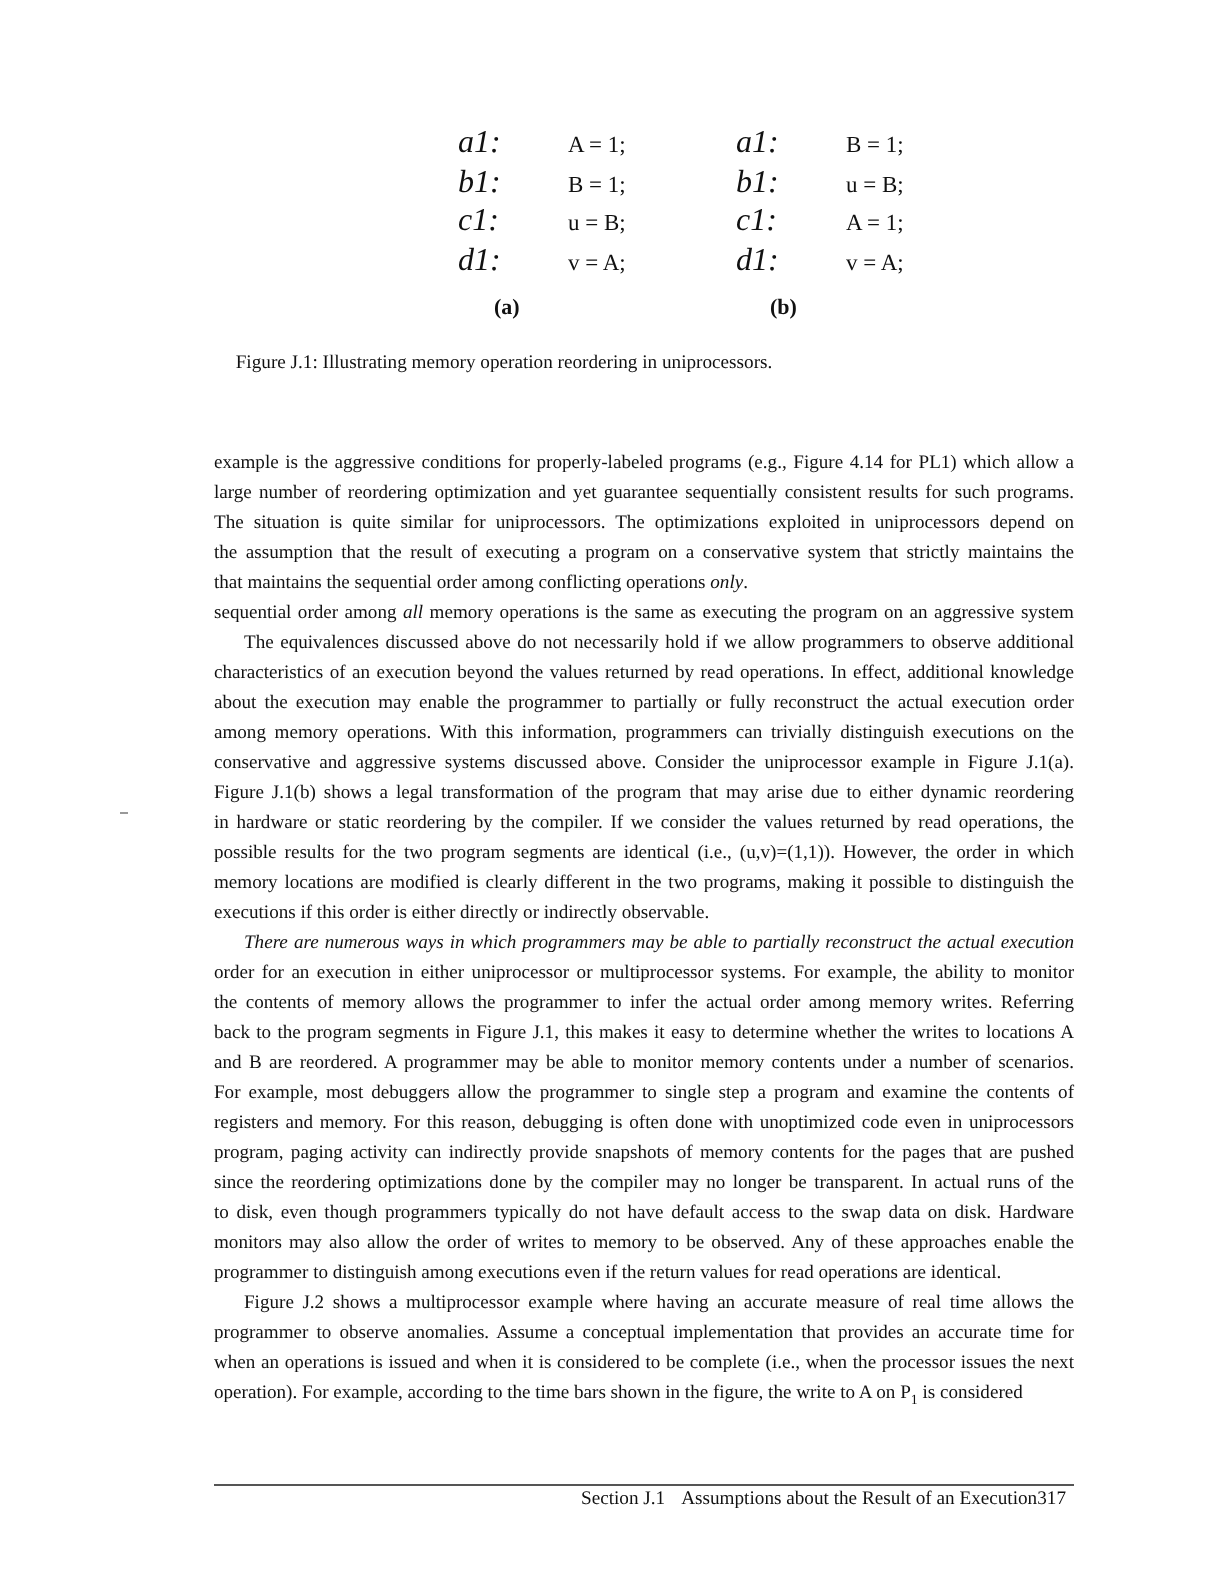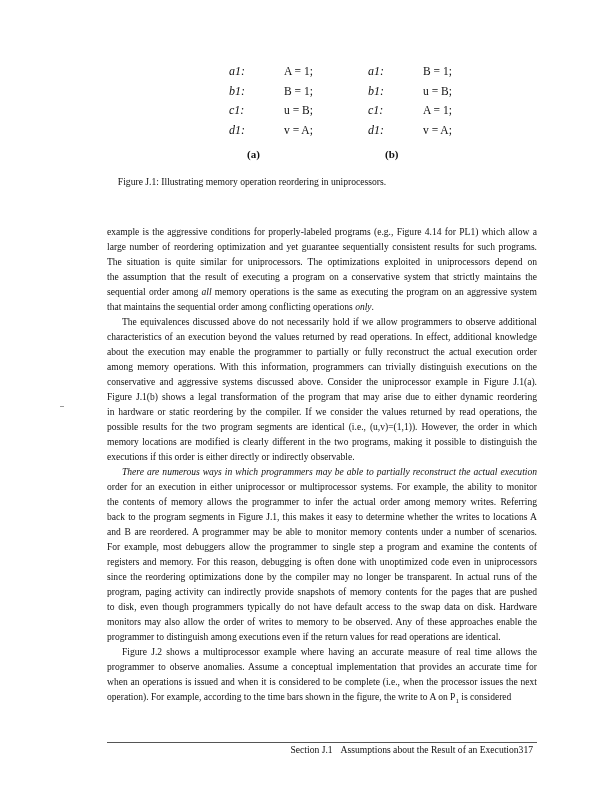--- a/index.html
+++ b/index.html
@@ -11,21 +11,21 @@
       position: absolute; left: 0; top: 0; width: 612px;
     }
     .col {
       position: absolute; top: 62px;
     }
     .col.a { left: 229px; }
     .col.b { left: 368px; }
     .stmt {
       height: 19.5px; font-size: 11.5px; line-height: 19.5px; white-space: nowrap;
     }
-    .lbl { font-style: italic; font-size: 12px; display: inline-block; width: 20px; }
+    .lbl { font-style: italic; font-size: 16px; display: inline-block; width: 20px; }
     .code { display: inline-block; margin-left: 35px; }
     .sub {
       position: absolute; top: 148px; font-weight: bold; font-size: 11px;
     }
     .sub.a { left: 247px; }
     .sub.b { left: 385px; }
     .caption {
       position: absolute; top: 176px; left: 0; width: 504px; text-align: center;
       font-size: 9.6px;
     }
@@ -73,22 +73,22 @@
 </div>
 
 <div class="margin-mark"></div>
 
 <div class="body" id="body-text">
     <p>
       <span class="line">example is the aggressive conditions for properly-labeled programs (e.g., Figure 4.14 for PL1) which allow a</span>
       <span class="line">large number of reordering optimization and yet guarantee sequentially consistent results for such programs.</span>
       <span class="line">The situation is quite similar for uniprocessors.  The optimizations exploited in uniprocessors depend on</span>
       <span class="line">the assumption that the result of executing a program on a conservative system that strictly maintains the</span>
+      <span class="line last">that maintains the sequential order among conflicting operations <em>only</em>.</span>
       <span class="line">sequential order among <em>all</em> memory operations is the same as executing the program on an aggressive system</span>
-      <span class="line last">that maintains the sequential order among conflicting operations <em>only</em>.</span>
     </p>
     <p>
       <span class="line" style="text-indent: 15px;">The equivalences discussed above do not necessarily hold if we allow programmers to observe additional</span>
       <span class="line">characteristics of an execution beyond the values returned by read operations.  In effect, additional knowledge</span>
       <span class="line">about the execution may enable the programmer to partially or fully reconstruct the actual execution order</span>
       <span class="line">among memory operations.  With this information, programmers can trivially distinguish executions on the</span>
       <span class="line">conservative and aggressive systems discussed above.  Consider the uniprocessor example in Figure J.1(a).</span>
       <span class="line">Figure J.1(b) shows a legal transformation of the program that may arise due to either dynamic reordering</span>
       <span class="line">in hardware or static reordering by the compiler.  If we consider the values returned by read operations, the</span>
       <span class="line">possible results for the two program segments are identical (i.e., (u,v)=(1,1)).  However, the order in which</span>
@@ -96,22 +96,22 @@
       <span class="line last">executions if this order is either directly or indirectly observable.</span>
     </p>
     <p>
       <span class="line" style="text-indent: 15px; font-style: italic;">There are numerous ways in which programmers may be able to partially reconstruct the actual execution</span>
       <span class="line">order for an execution in either uniprocessor or multiprocessor systems.  For example, the ability to monitor</span>
       <span class="line">the contents of memory allows the programmer to infer the actual order among memory writes.  Referring</span>
       <span class="line">back to the program segments in Figure J.1, this makes it easy to determine whether the writes to locations A</span>
       <span class="line">and B are reordered.  A programmer may be able to monitor memory contents under a number of scenarios.</span>
       <span class="line">For example, most debuggers allow the programmer to single step a program and examine the contents of</span>
       <span class="line">registers and memory.  For this reason, debugging is often done with unoptimized code even in uniprocessors</span>
+      <span class="line">program, paging activity can indirectly provide snapshots of memory contents for the pages that are pushed</span>
       <span class="line">since the reordering optimizations done by the compiler may no longer be transparent.  In actual runs of the</span>
-      <span class="line">program, paging activity can indirectly provide snapshots of memory contents for the pages that are pushed</span>
       <span class="line">to disk, even though programmers typically do not have default access to the swap data on disk.  Hardware</span>
       <span class="line">monitors may also allow the order of writes to memory to be observed.  Any of these approaches enable the</span>
       <span class="line last">programmer to distinguish among executions even if the return values for read operations are identical.</span>
     </p>
     <p>
       <span class="line" style="text-indent: 15px;">Figure J.2 shows a multiprocessor example where having an accurate measure of real time allows the</span>
       <span class="line">programmer to observe anomalies.  Assume a conceptual implementation that provides an accurate time for</span>
       <span class="line">when an operations is issued and when it is considered to be complete (i.e., when the processor issues the next</span>
       <span class="line last">operation).  For example, according to the time bars shown in the figure, the write to A on P<sub style="font-size: 7px;">1</sub> is considered</span>
     </p>

